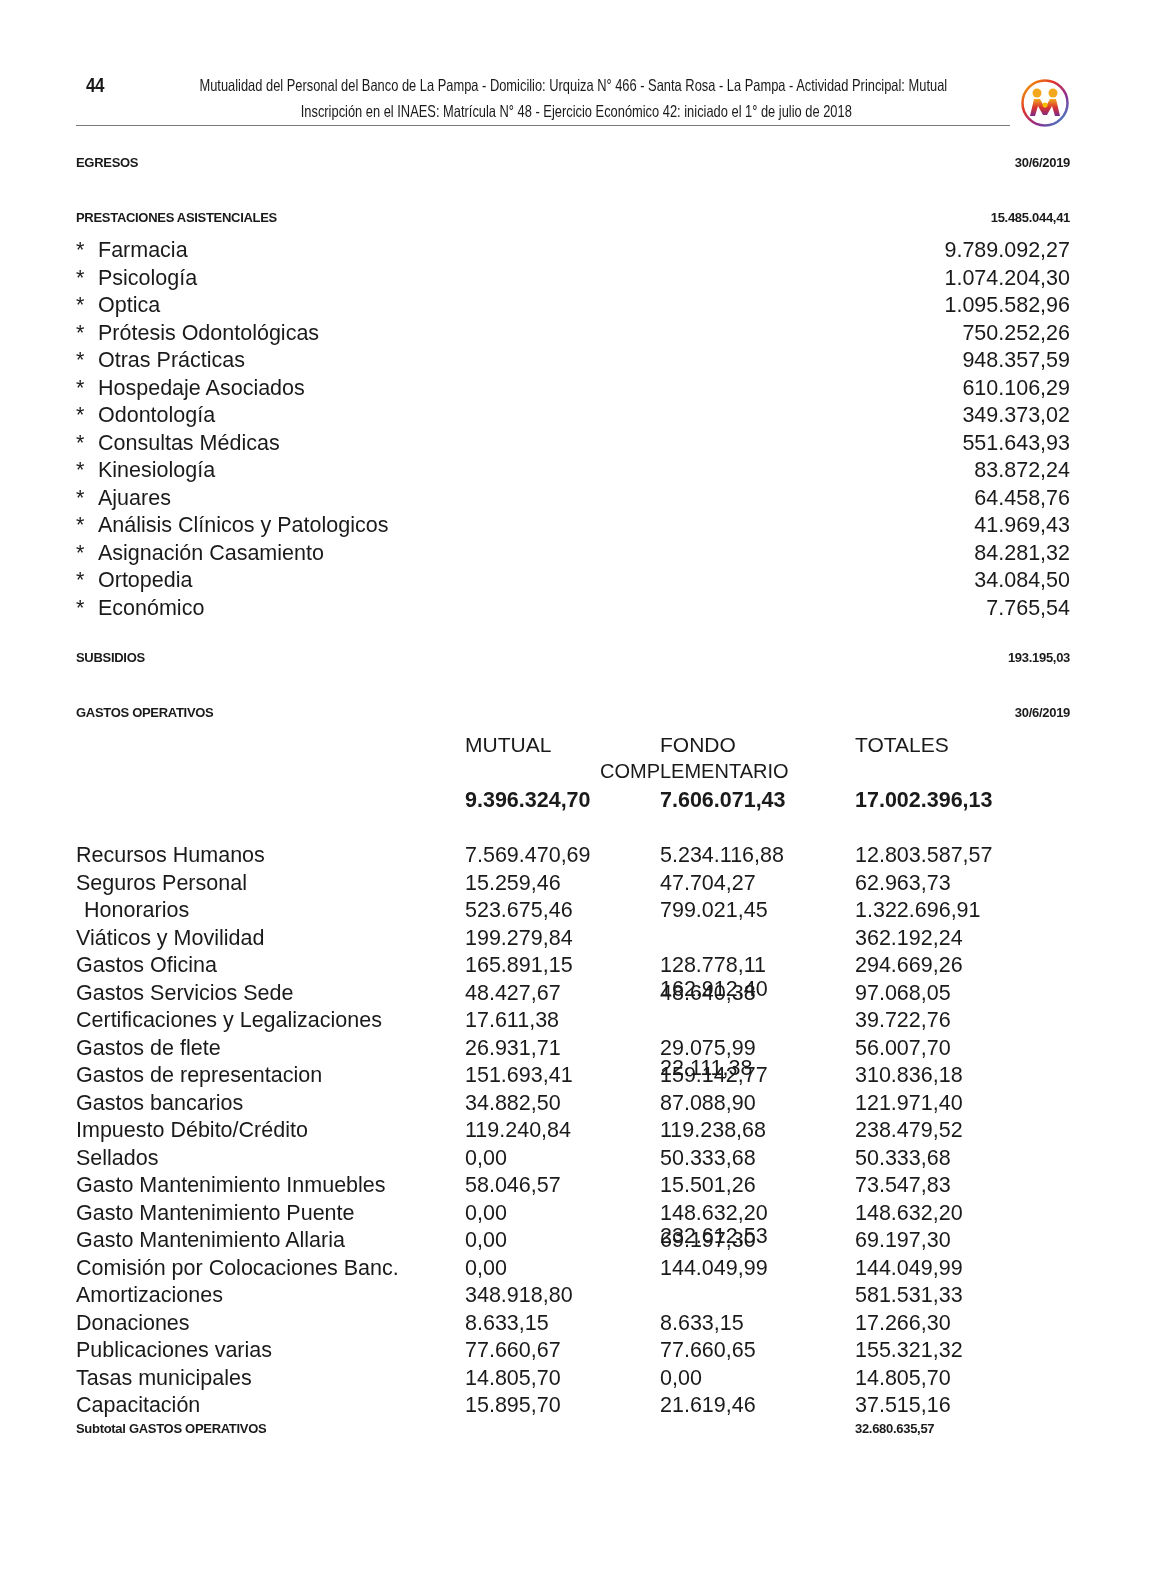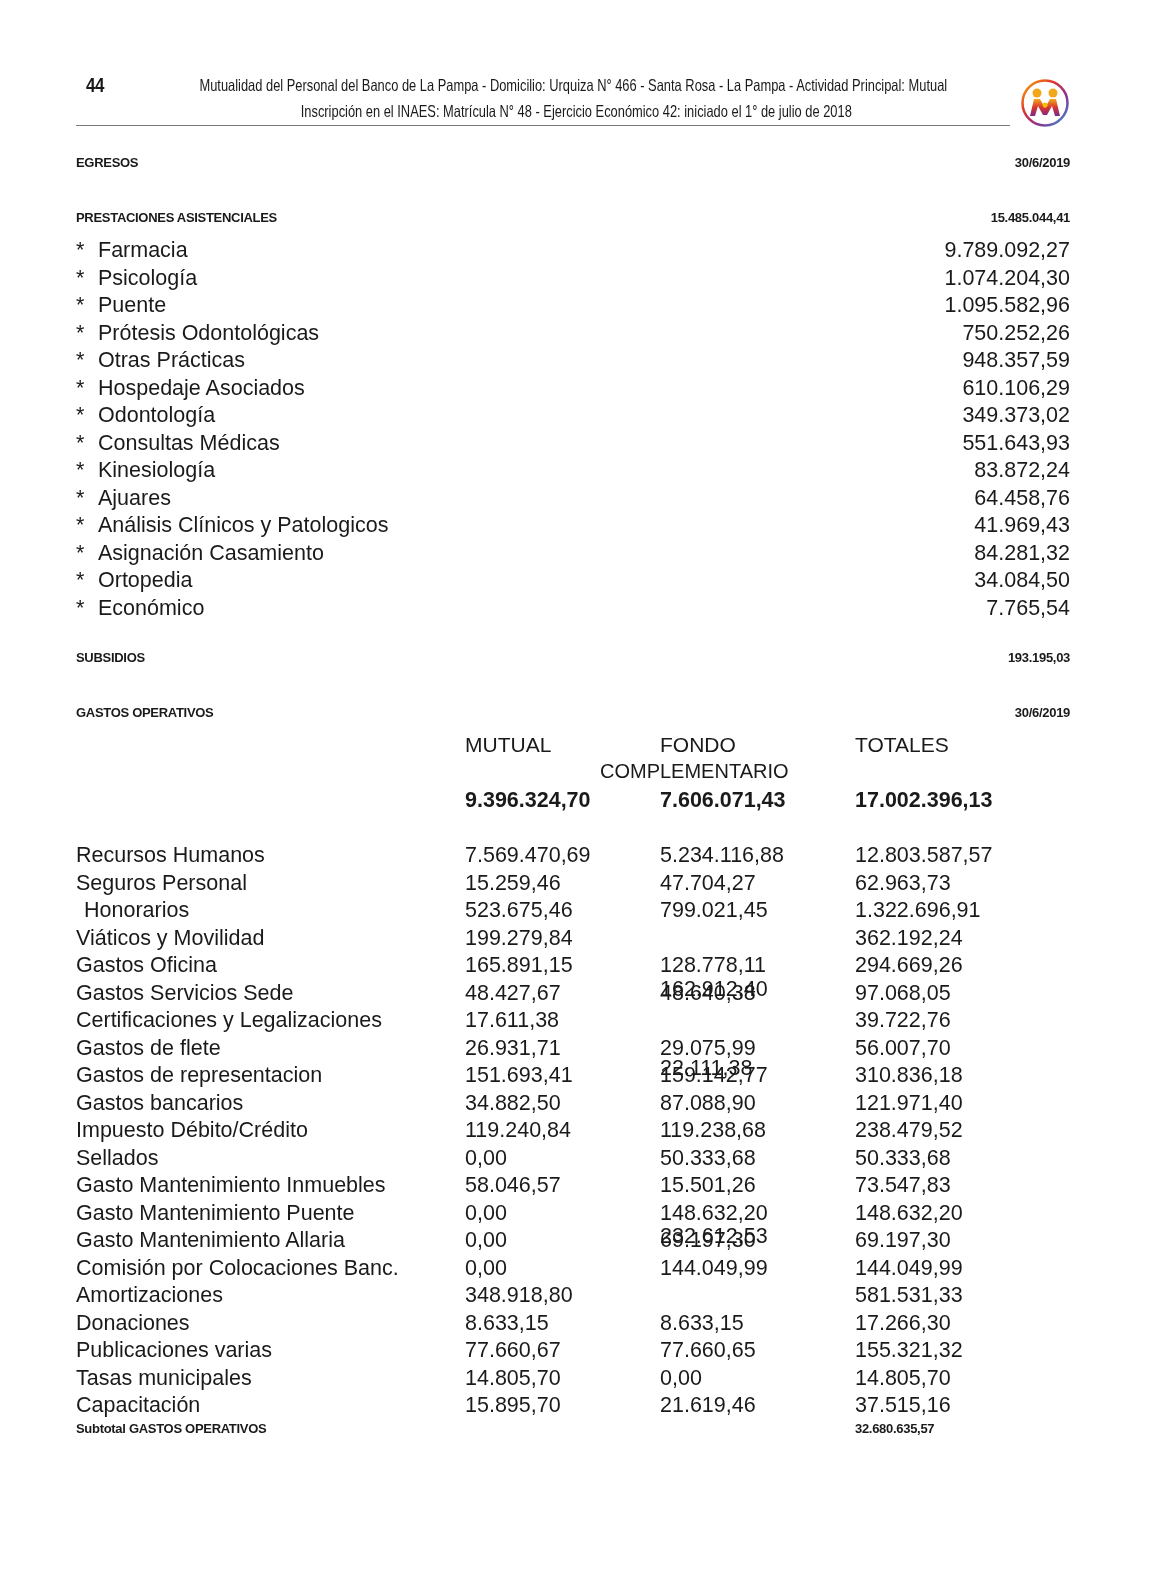--- a/index.html
+++ b/index.html
@@ -65,21 +65,21 @@
 <div class="abs h r" style="top:210px;">15.485.044,41</div>
 
 <div id="prest-list">
     <div class="abs t item-star" style="top: 238px;">*</div>
     <div class="abs t item-label" style="top: 238px;">Farmacia</div>
     <div class="abs t r" style="top: 238px;">9.789.092,27</div>
     <div class="abs t item-star" style="top: 265.5px;">*</div>
     <div class="abs t item-label" style="top: 265.5px;">Psicología</div>
     <div class="abs t r" style="top: 265.5px;">1.074.204,30</div>
     <div class="abs t item-star" style="top: 293px;">*</div>
-    <div class="abs t item-label" style="top: 293px;">Puente</div>
+    <div class="abs t item-label" style="top: 293px;">Optica</div>
     <div class="abs t r" style="top: 293px;">1.095.582,96</div>
     <div class="abs t item-star" style="top: 320.5px;">*</div>
     <div class="abs t item-label" style="top: 320.5px;">Prótesis Odontológicas</div>
     <div class="abs t r" style="top: 320.5px;">750.252,26</div>
     <div class="abs t item-star" style="top: 348px;">*</div>
     <div class="abs t item-label" style="top: 348px;">Otras Prácticas</div>
     <div class="abs t r" style="top: 348px;">948.357,59</div>
     <div class="abs t item-star" style="top: 375.5px;">*</div>
     <div class="abs t item-label" style="top: 375.5px;">Hospedaje Asociados</div>
     <div class="abs t r" style="top: 375.5px;">610.106,29</div>

